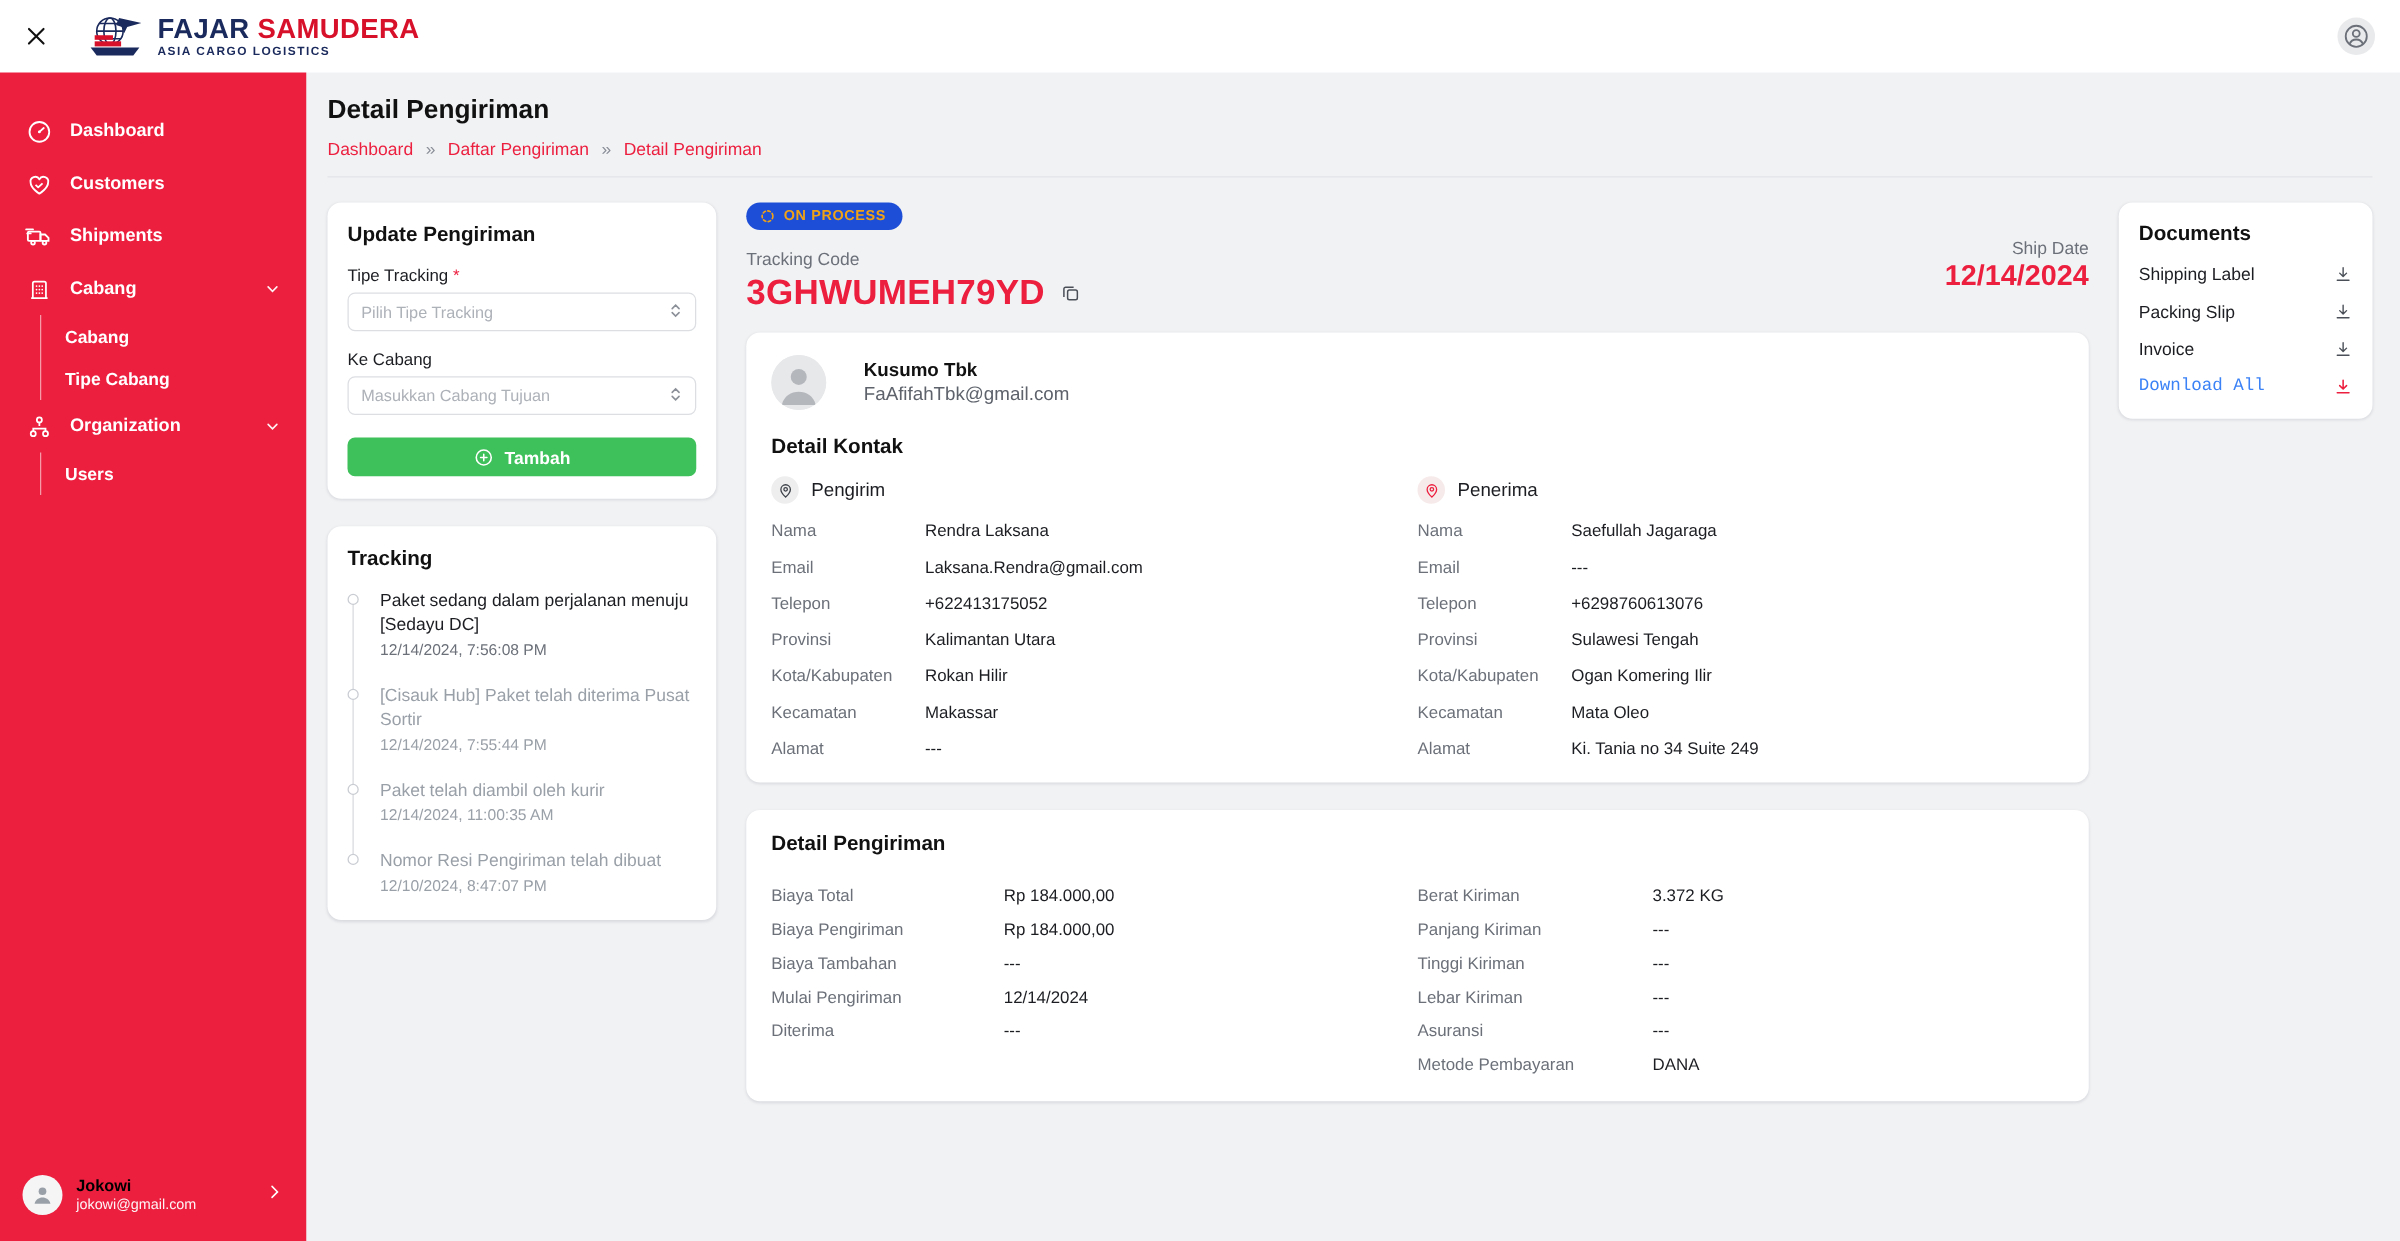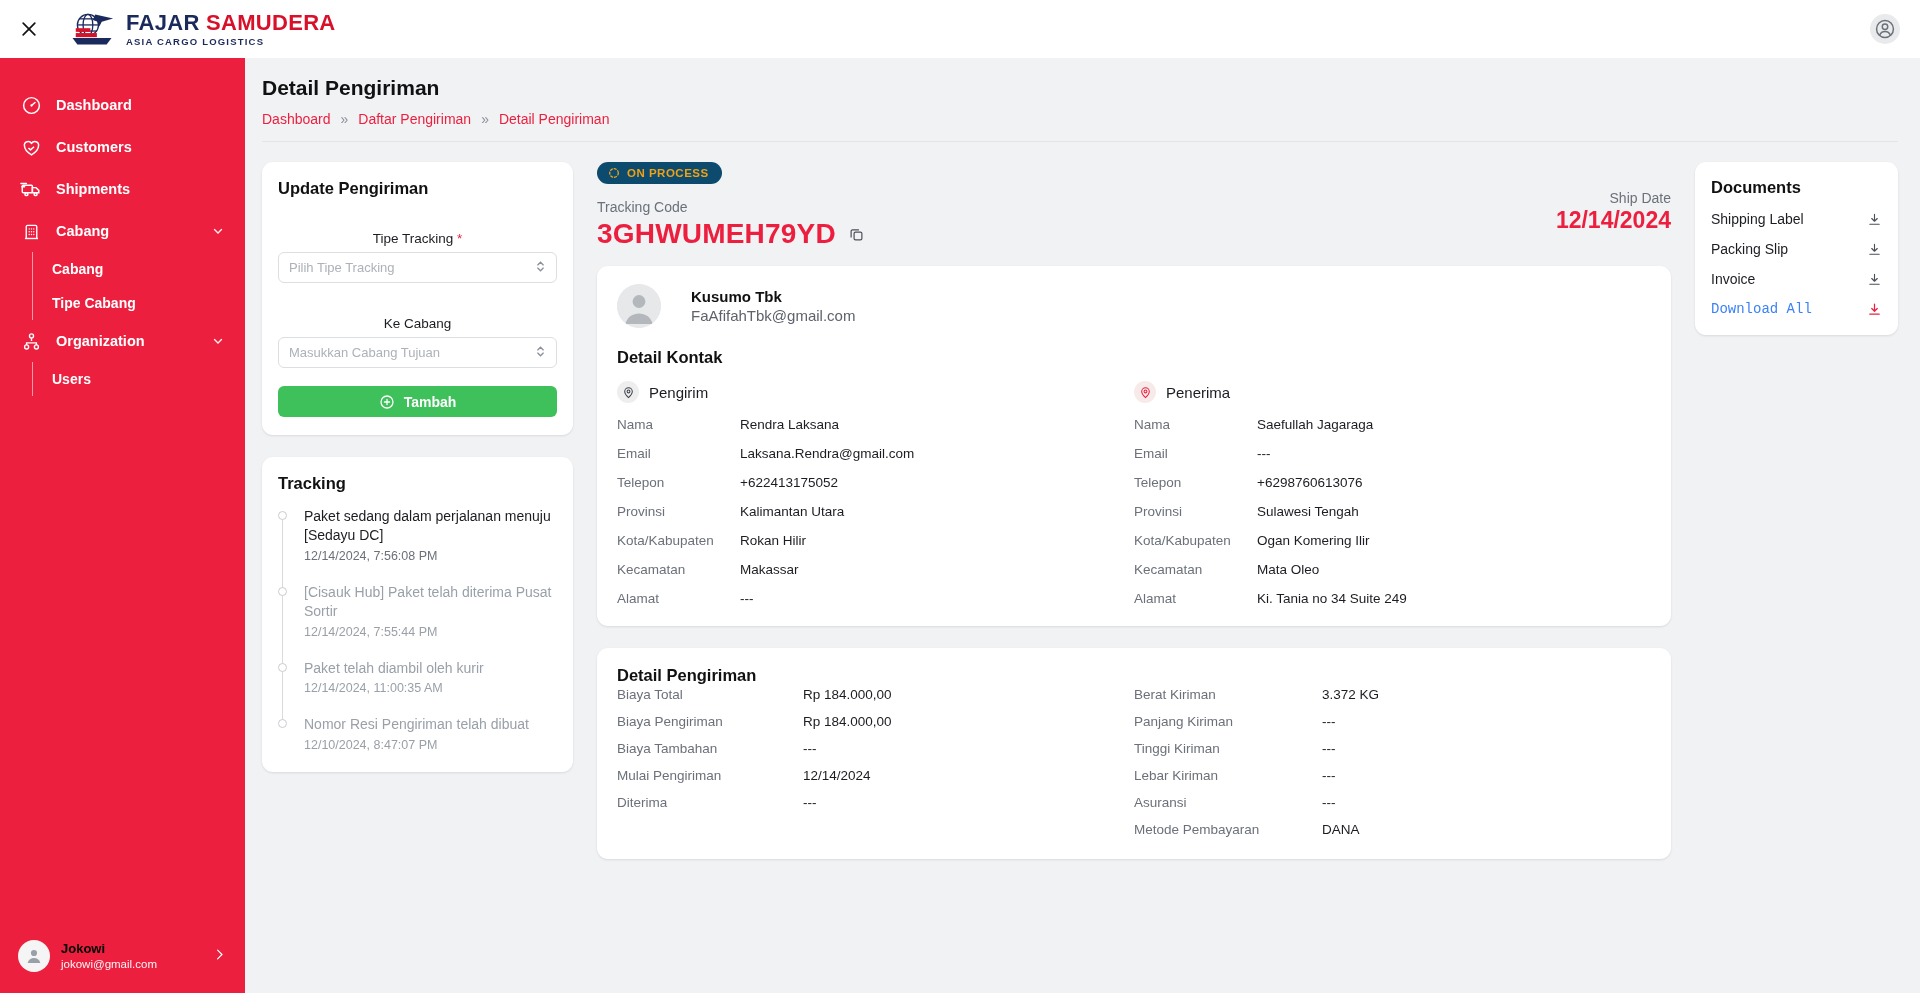--- a/index.html
+++ b/index.html
@@ -85,21 +85,21 @@
 
   .card {
     background: #fff; border-radius: 11px;
     box-shadow: 0 1px 3px rgba(16,24,40,.07), 0 1px 2px rgba(16,24,40,.04);
   }
 
   
   .col-left { width: 311px; flex: 0 0 311px; }
   .card-pad { padding: 17px 16px 18px 16px; }
   .card-title { font-size: 16.5px; font-weight: bold; color: #111; }
-  .field { margin-top: 33px; text-align: center; }
+  .field { margin-top: 15px; }
   .field-label { font-size: 13.5px; color: #1c1d22; margin-bottom: 6px; }
   .req { color: #ec1f3f; }
   .select-box {
     height: 31px; border: 1px solid #dcdee2; border-radius: 6px;
     display: flex; align-items: center; padding: 0 10px;
     font-size: 13px; color: #adb1b8; background: #fff; cursor: pointer;
     position: relative;
   }
   .select-box .updown { margin-left: auto; color: #8b9098; }
   .btn-add {
@@ -127,21 +127,21 @@
   .tl-title { font-size: 14px; color: #1c1d22; line-height: 1.35; }
   .tl-item.muted .tl-title { color: #9aa0a8; }
   .tl-time { font-size: 12.5px; color: #6b7079; margin-top: 4px; }
   .tl-item.muted .tl-time { color: #9aa0a8; }
 
   
   .col-mid { flex: 1 1 auto; min-width: 0; }
   .mid-head { display: flex; align-items: flex-start; }
   .badge {
     display: inline-flex; align-items: center; gap: 7px;
-    background: #0c4a6e; color: #f0a217; border-radius: 14px;
+    background: #1d4ed8; color: #f0a217; border-radius: 14px;
     padding: 5px 13px 5px 11px; font-size: 11.5px; font-weight: bold; letter-spacing: .5px;
   }
   .track-label { font-size: 14px; color: #6b7079; margin-top: 15px; }
   .track-code-row { display: flex; align-items: center; gap: 12px; margin-top: 3px; }
   .track-code { font-size: 28px; font-weight: bold; color: #ec1f3f; letter-spacing: .2px; }
   .copy-btn { cursor: pointer; display: flex; align-items: center; }
   .ship-date-wrap { margin-left: auto; text-align: right; padding-top: 28px; }
   .ship-date-label { font-size: 14px; color: #6b7079; }
   .ship-date-val { font-size: 23px; font-weight: bold; color: #ec1f3f; margin-top: 1px; }
 
@@ -163,21 +163,21 @@
     align-items: center; justify-content: center;
   }
   .pin-gray { background: #eeeeef; }
   .pin-red { background: #f7eaea; }
   .party-name { font-size: 15px; color: #1c1d22; }
   .kv { display: flex; margin-top: 14px; font-size: 13.5px; }
   .kv .k { width: 123px; flex: 0 0 123px; color: #6b7079; }
   .kv .v { color: #1c1d22; }
 
   .detail-card { margin-top: 22px; padding: 18px 20px 22px 20px; }
-  .detail-grid { display: flex; margin-top: 2px; }
+  .detail-grid { display: flex; margin-top: 24px; }
   .detail-col { width: 50%; }
   .dkv { display: flex; margin-top: 12px; font-size: 13.5px; }
   .dkv:first-child { margin-top: 0; }
   .dkv .k { width: 186px; flex: 0 0 186px; color: #6b7079; }
   .dkv .v { color: #1c1d22; }
   .detail-col.right .k { width: 188px; flex: 0 0 188px; }
 
   
   .col-right { width: 203px; flex: 0 0 203px; }
   .doc-card { padding: 16px 16px 18px 16px; }

